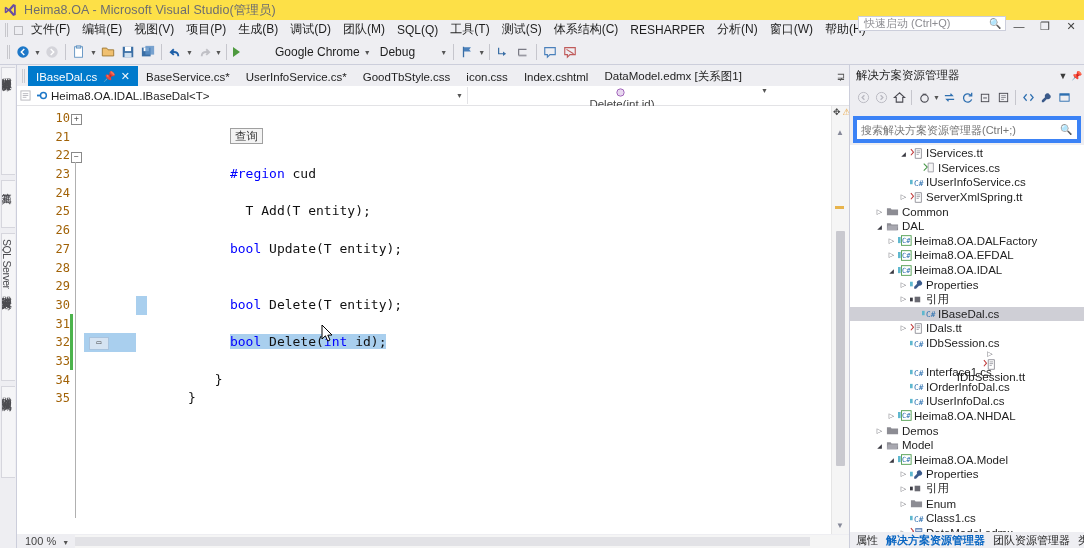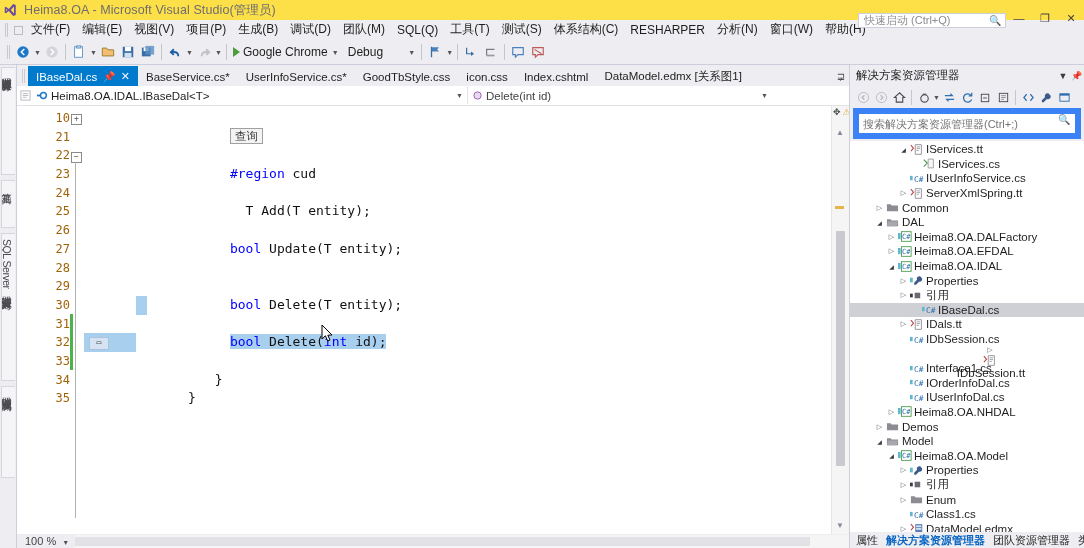--- a/index.html
+++ b/index.html
@@ -21,21 +21,21 @@
   .titlebar {
     height: 20px; background: #fde047; display: flex; align-items: center;
     position: relative; flex: 0 0 auto;
   }
   .vs-logo { width: 20px; height: 20px; display:flex; align-items:center; justify-content:center; }
   .vs-logo svg { display:block; }
   .title-text {
     font-size: 12.5px; color: #6d6d70; margin-left: 4px; white-space: nowrap;
     letter-spacing: .1px;
   }
-  .title-right { position: absolute; right: 0; top: 8px; height: 20px; display: flex; align-items: flex-end; }
+  .title-right { position: absolute; right: 0; top: 16px; height: 20px; display: flex; align-items: flex-start; }
   .quicklaunch {
     width: 148px; height: 15px; background:#fff; border:1px solid #cccedb;
     font-size: 11px; color:#8d8d92; display:flex; align-items:center;
     padding-left:5px; box-sizing:border-box; position:relative;
   }
   .ql-icon { position:absolute; right:3px; top:1px; color:#666; font-size:10px; }
   .win-btn { width: 26px; height: 20px; display:flex; align-items:center; justify-content:center; color:#444; font-size:11px; }
 
   
   .menubar {
@@ -51,21 +51,21 @@
 
   
   .toolbar {
     height: 24px; background:#eeeef2; display:flex; align-items:center; flex:0 0 auto;
     padding-left: 4px; border-bottom: 1px solid #cccedb;
   }
   .tb-btn { width:20px; height:21px; display:flex; align-items:center; justify-content:center; }
   .tb-caret { width:9px; height:21px; display:flex; align-items:center; justify-content:center; color:#555; font-size:7px; }
   .tb-sep { width:1px; height:16px; background:#c6c6cd; margin: 0 3px; }
   .tb-run { display:flex; align-items:center; height:21px; padding:0 3px; }
-  .tb-run-label { font-size:12px; color:#1e1e1e; padding: 0 3px; }
+  .tb-run-label { font-size:12px; color:#1e1e1e; padding: 0 3px; margin-left: 32px; }
   .tb-combo { display:flex; align-items:center; height:19px; padding:0 2px 0 5px; font-size:12px; color:#1e1e1e;gap:24px; }
   .tri-right { width:0; height:0; border-left:7px solid #4e9a3f; border-top:5px solid transparent; border-bottom:5px solid transparent; }
 
   
   .main { flex:1 1 auto; display:flex; min-height:0; background:#eeeef2; }
 
   
   .leftdock {
     width: 16px; background:#eeeef2; border-right:1px solid #cccedb;
     display:flex; flex-direction:column; align-items:center; padding-top: 2px; flex:0 0 auto;
@@ -102,21 +102,21 @@
   .navbar {
     height: 19px; background:#ffffff; display:flex; align-items:center; flex:0 0 auto;
     border-bottom:1px solid #e3e3e6;
   }
   .nav-icon-left { width:16px; height:19px; display:flex; align-items:center; justify-content:center; opacity:.55; }
   .nav-combo {
     height: 17px; display:flex; align-items:center; font-size:11.5px; color:#1e1e1e;
     border-right:1px solid #e3e3e6; position:relative;
   }
   .nav-combo.type { width: 430px; padding-left:4px; }
-  .nav-combo.member { width: 300px; padding-left:4px; border-right:none; }
+  .nav-combo.member { width: 300px; padding-left:4px; border-right:none;flex-direction:column; }
   .nav-dot { width:11px; height:11px; margin-right:3px; display:flex; align-items:center; justify-content:center; }
   .nav-caret { position:absolute; right:4px; color:#555; font-size:7px; }
   .nav-member-text { color:#444; }
 
   
   .codearea {
     flex:1 1 auto; background:#ffffff; position:relative; display:flex; min-height:0; overflow:hidden;
   }
   .margin-col { width: 17px; background:#ffffff; flex:0 0 auto; }
   .gutter {
@@ -178,22 +178,22 @@
     height: 21px; display:flex; align-items:center; flex:0 0 auto; padding-left:6px;
   }
   .se-title { font-size:11.5px; color:#1e1e1e; flex:1 1 auto; white-space:nowrap; }
   .se-hdr-btn { width:14px; height:18px; display:flex; align-items:center; justify-content:center; color:#3a3a3a; font-size:9px; }
   .se-toolbar {
     height: 22px; display:flex; align-items:center; flex:0 0 auto; padding-left:4px; gap:0px;
   }
   .se-tb { width:18px; height:19px; display:flex; align-items:center; justify-content:center; }
   .se-tb-sep { width:1px; height:15px; background:#c6c6cd; margin:0 3px; }
   .se-search {
-    height: 19px; background:#ffffff; border:6px solid #3b82f6; margin: 0 3px 2px 3px;
-    display:flex; flex:0 0 auto; position:relative;
+    height: 19px; background:#ffffff; border:4px solid #3b82f6; margin: 8px 3px 2px 3px;
+    display:flex; align-items:center; flex:0 0 auto; position:relative;
   }
   .se-search input {
     border:none; outline:none; font-family:"Liberation Sans", sans-serif; font-size:11px;
     color:#8a8a8f; width:100%; padding-left:4px; background:transparent;
   }
   .se-search .mag { position:absolute; right:4px; color:#555; font-size:10px; }
   .se-tree {
     flex:1 1 auto; background:#ffffff; overflow:hidden; padding-top:1px; min-height:0;
     font-size:11.5px; color:#1e1e1e;
   }

